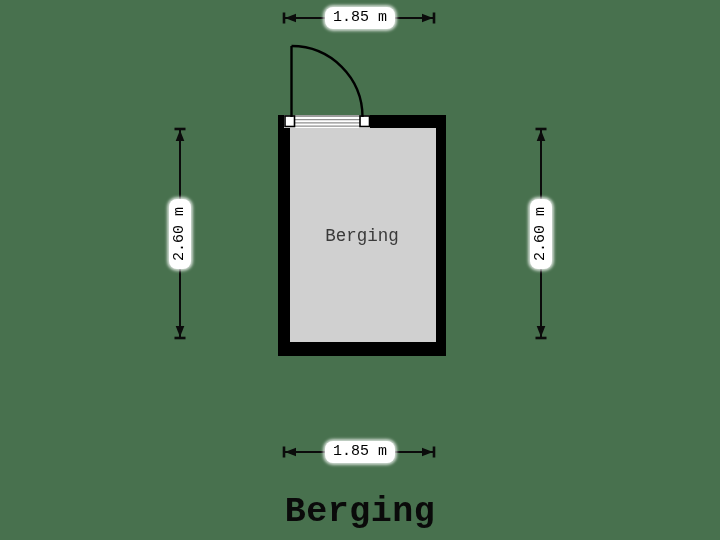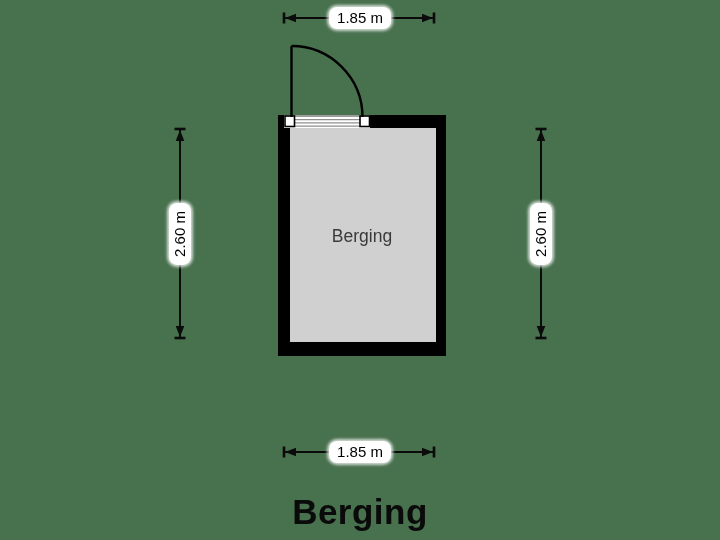--- a/index.html
+++ b/index.html
@@ -1,21 +1,21 @@
 <!DOCTYPE html>
 <html style="--background: #48714E; --wall: #000000; --floor: #D0D0D0; --label-bg: #FFFFFF;"><head>
 <meta charset="utf-8">
 <style>
   html,body{margin:0;padding:0;}
   body{
     width:720px;height:540px;overflow:hidden;
     background:var(--background,#48714E);
     font-family:"Liberation Sans", sans-serif;
   }
-  .stage{position:relative;width:720px;height:540px;}
+  .stage{position:relative;width:720px;height:540px;font-family:Liberation Mono, monospace;}
   svg{position:absolute;left:0;top:0;}
 
   .wall{fill:var(--wall,#000000);}
   .floor{fill:var(--floor,#D0D0D0);}
 
   .dim line{stroke:#0b0b0b;stroke-width:2;}
   .dim line.tick{stroke-width:2.6;}
   .dim polygon{fill:#0b0b0b;}
   .threshold-line{stroke:#8f8f8f;stroke-width:1.3;}
   .threshold-edge{stroke:#3a3a3a;stroke-width:1;}

